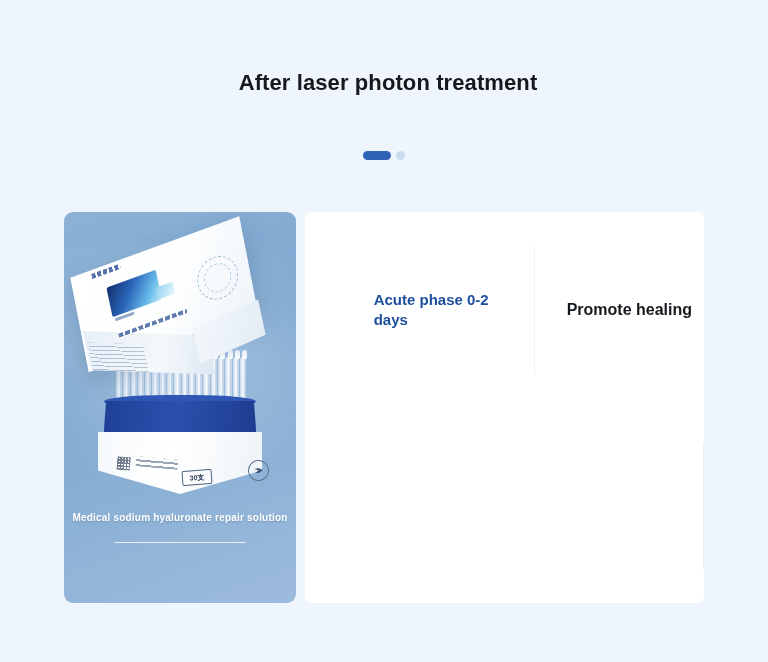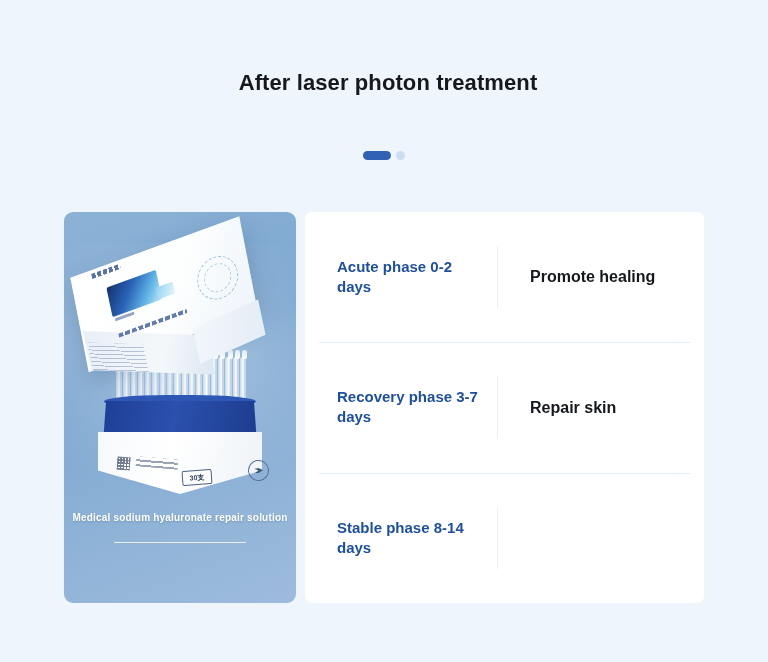--- a/index.html
+++ b/index.html
@@ -344,20 +344,21 @@
 
   
   .info-panel {
     margin-left: 9px;
     width: 399px;
     height: 391px;
     background: #ffffff;
     border-radius: 7px;
     display: flex;
     flex-direction: column;
+    align-items: flex-end;
   }
   .info-row {
     flex: 1;
     display: flex;
     align-items: center;
     position: relative;
   }
   .info-row + .info-row::before {
     content: "";
     position: absolute;
@@ -456,25 +457,19 @@
   </div>
 
   <div class="info-panel">
 
     <div class="info-row">
       <div class="phase">Acute phase 0-2 days</div>
       <div class="col-divider"></div>
       <div class="effect">Promote healing</div>
     </div>
 
+
     <div class="info-row">
-      <div class="phase">Recovery phase 3-7 days</div>
-      <div class="col-divider"></div>
-      <div class="effect">Repair skin</div>
-    </div>
-
-    <div class="info-row">
-      <div class="phase">Stable phase 8-14 days</div>
       <div class="col-divider"></div>
     </div>
 
   </div>
 </div>
 
 </body></html>

